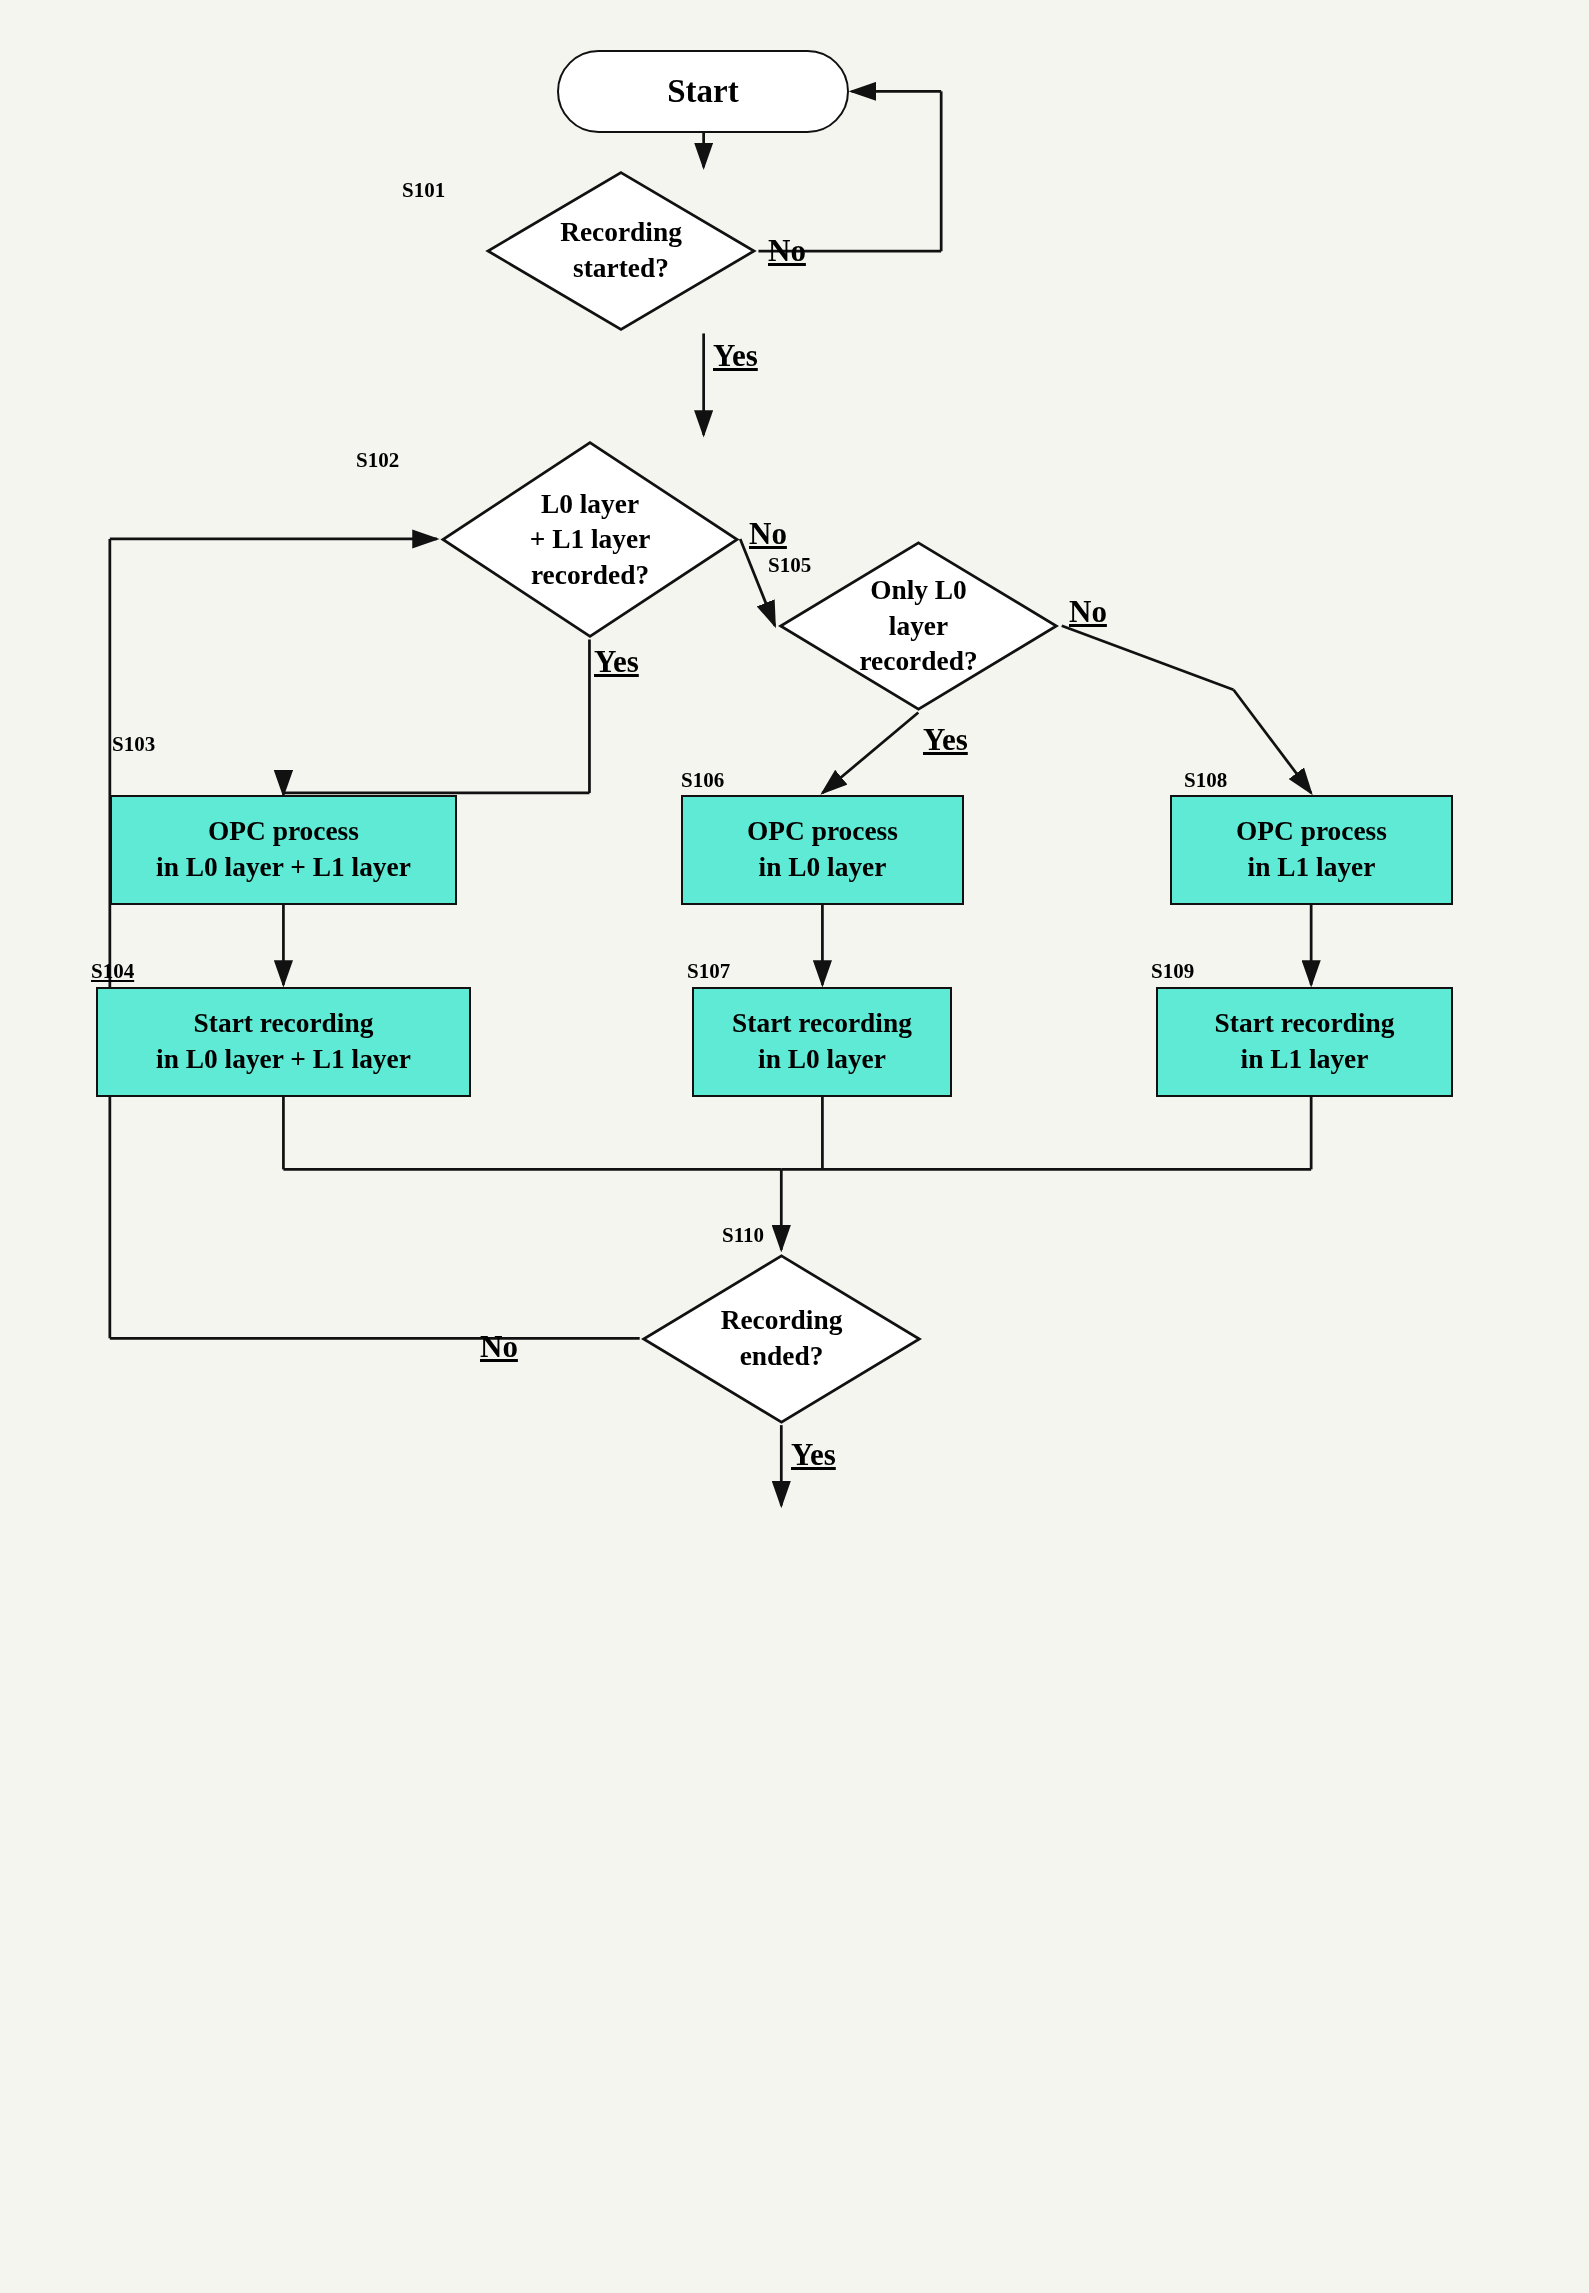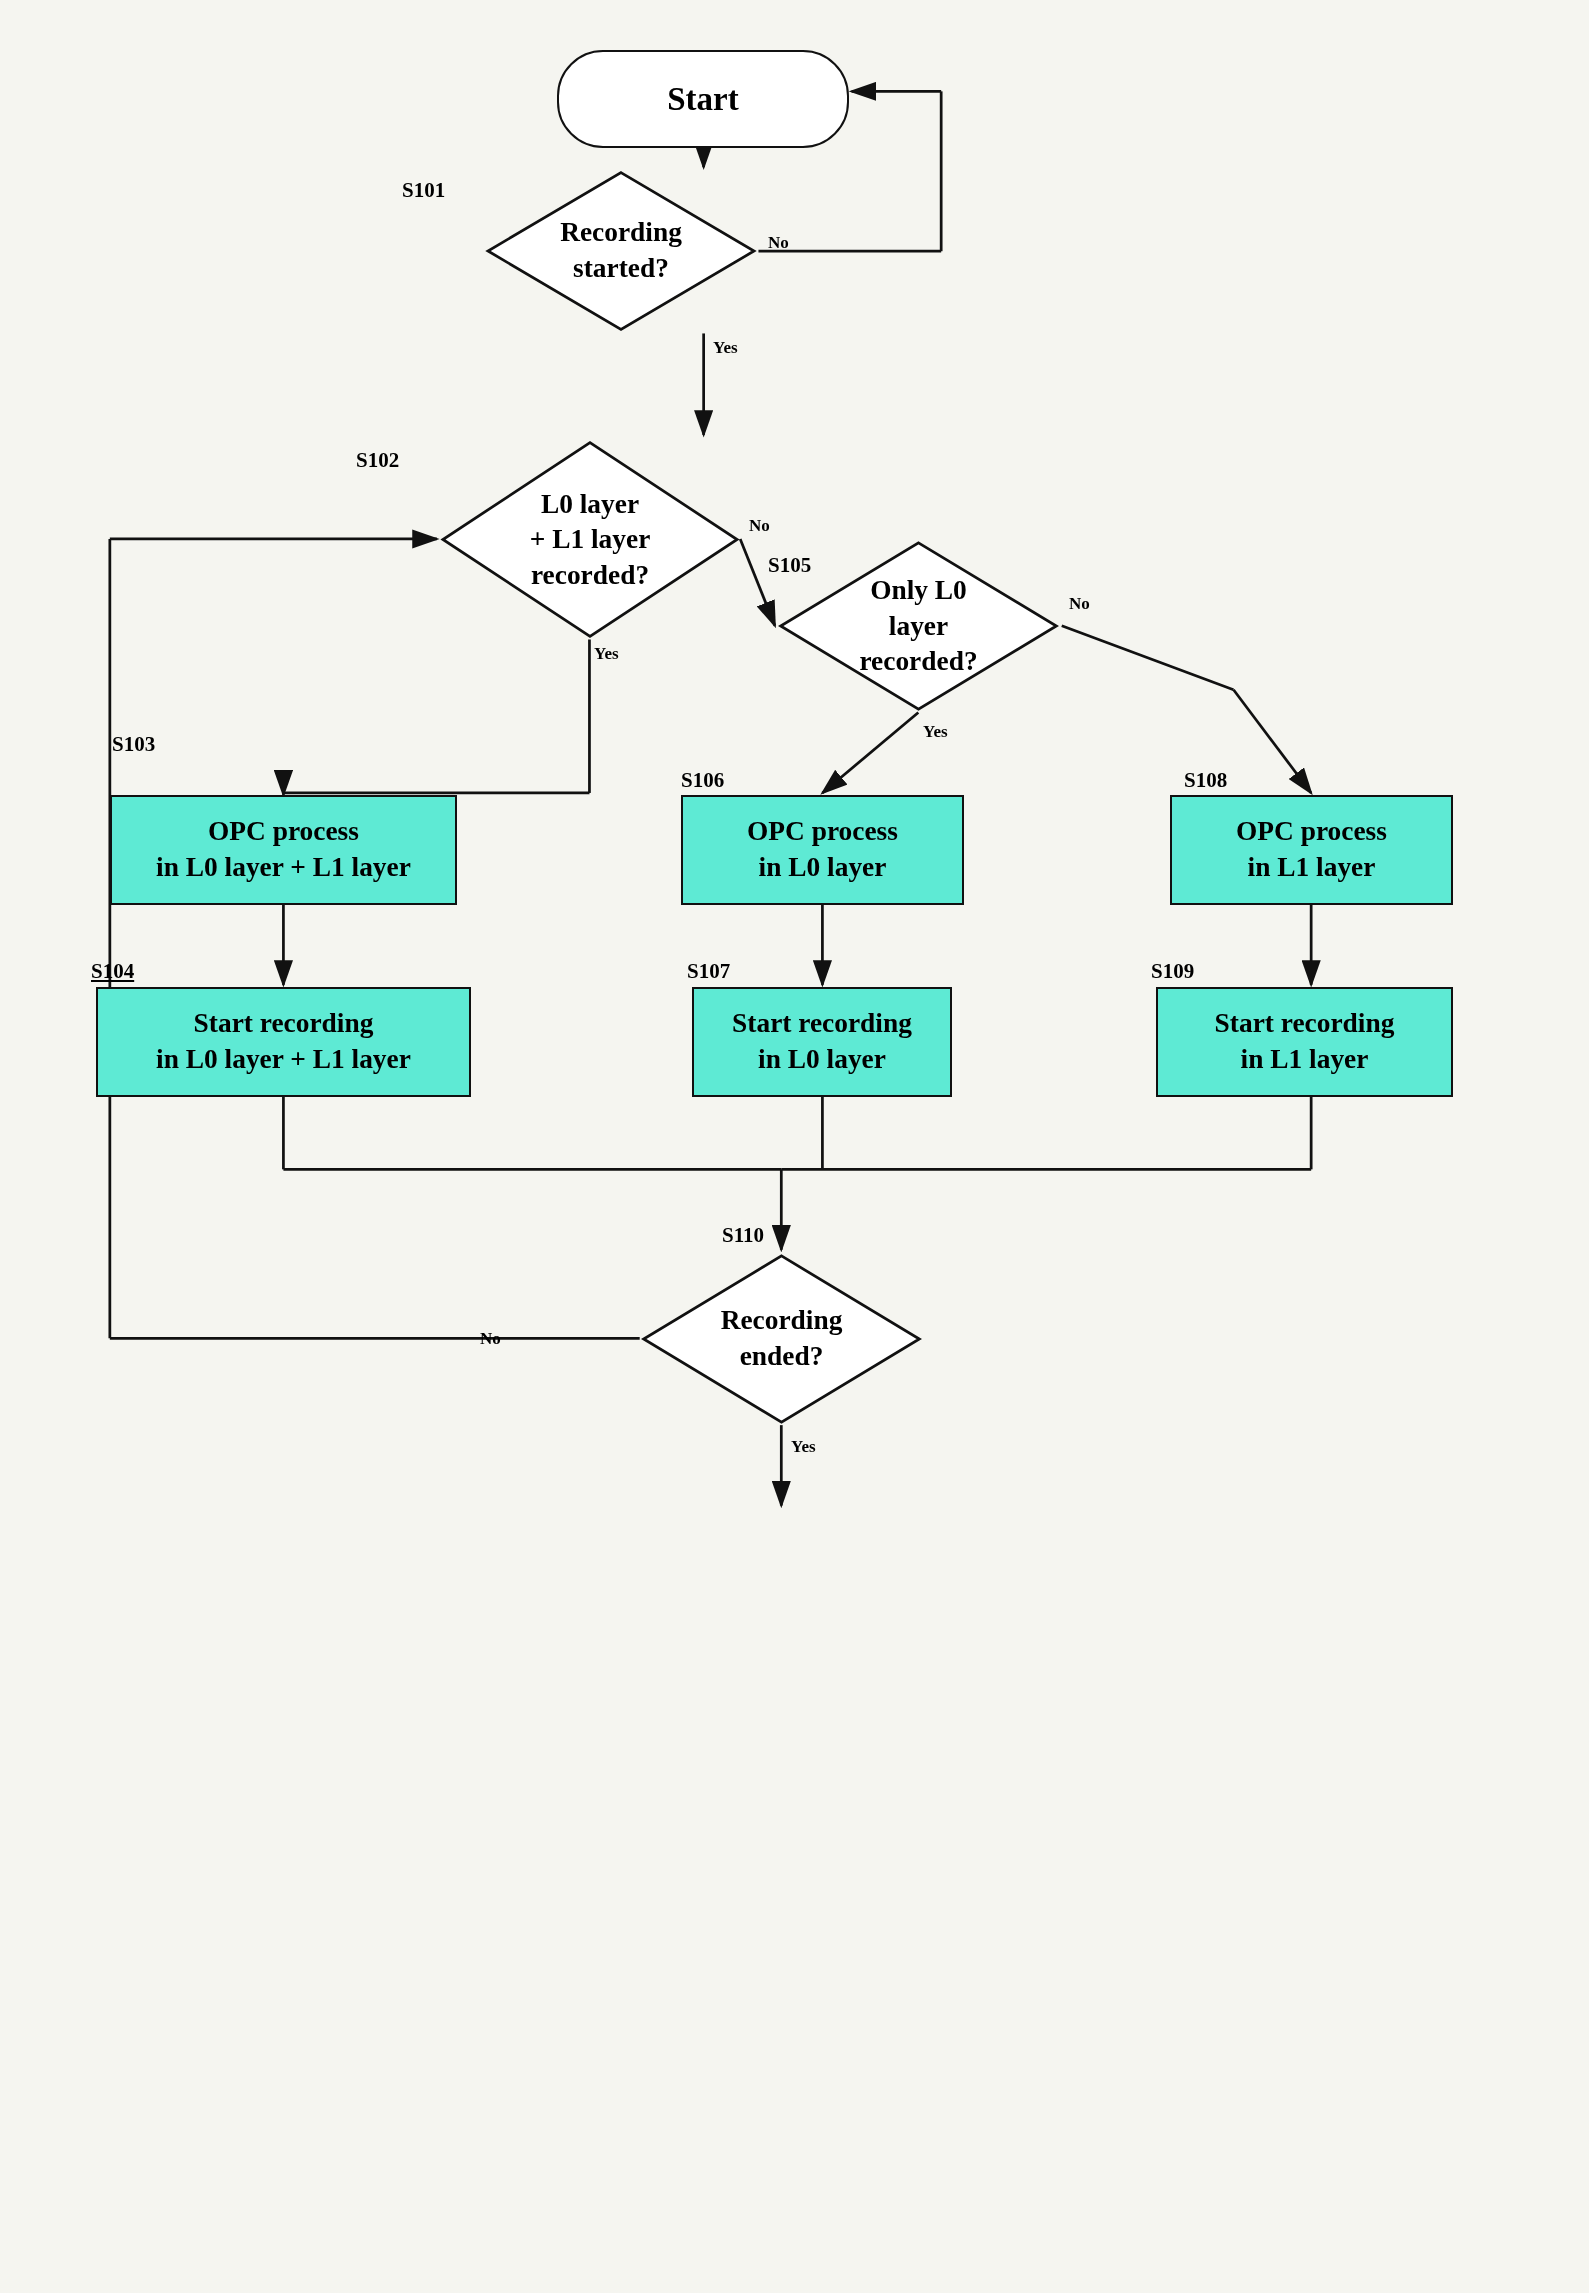--- a/index.html
+++ b/index.html
@@ -67,22 +67,23 @@
     
     .arrows-svg {
       position: absolute;
       top: 0; left: 0;
       width: 1590px;
       height: 2293px;
       pointer-events: none;
     }
     .arrow-label {
       position: absolute;
-      font-size: 17px;
-      font-weight: bold;
+      font-size: 31px;
+      font-weight: bold;
+      text-decoration: underline;
     }
   </style>
 </head>
 <body>
 
 <div class="flowchart-container">
 
   <svg class="arrows-svg" viewBox="0 0 1740 2510" width="1590" height="2293">
     <defs>
       <marker id="arrowhead" markerWidth="10" markerHeight="7" refX="9" refY="3.5" orient="auto">
@@ -128,21 +129,21 @@
     <line x1="855" y1="1280" x2="855" y2="1368" stroke="#111" stroke-width="3" marker-end="url(#arrowhead)"></line>
 
     <line x1="700" y1="1465" x2="120" y2="1465" stroke="#111" stroke-width="3"></line>
     <line x1="120" y1="1465" x2="120" y2="590" stroke="#111" stroke-width="3"></line>
     <line x1="120" y1="590" x2="478" y2="590" stroke="#111" stroke-width="3" marker-end="url(#arrowhead)"></line>
 
     <line x1="855" y1="1560" x2="855" y2="1648" stroke="#111" stroke-width="3" marker-end="url(#arrowhead)"></line>
 
   </svg>
 
-  <div class="shape rounded-rect" style="left:557px; top:50px; width:292px; height:98px;">
+  <div class="shape rounded-rect" style="left:557px; top:50px; width:292px; height:83px;">
     <span>Start</span>
   </div>
 
   <div class="step-label" style="left:402px; top:178px;">
     <span>S101</span>
   </div>
 
   <div class="diamond shape" style="left:484px; top:169px; width:274px; height:164px;">
     <svg viewBox="0 0 300 180" xmlns="http://www.w3.org/2000/svg">
       <polygon points="150,4 296,90 150,176 4,90" fill="white" stroke="#111" stroke-width="3"></polygon>

